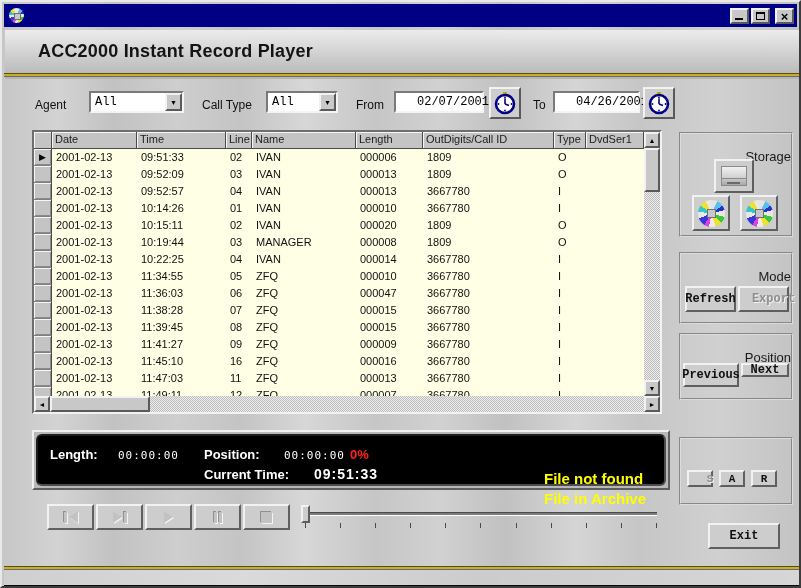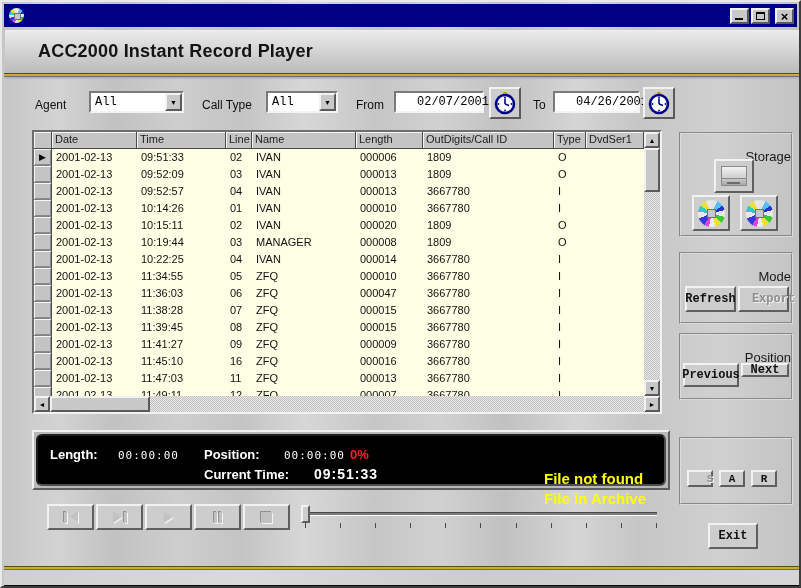--- a/index.html
+++ b/index.html
@@ -109,21 +109,21 @@
   .g-stop { width:11px; height:11px; background:#c2c2c2; box-shadow:1px 1px 0 #f4f4f4,-1px -1px 0 #909090; }
 
   .slider-groove { position:absolute; left:303px; top:510px; width:352px; height:3px; background:#7c7c7c; box-shadow:0 1px 0 #fff, inset 0 1px 0 #4a4a4a; }
   .slider-thumb { position:absolute; left:299px; top:503px; width:9px; height:18px; background:#cdcdcd; border:2px solid; border-color:#f2f2f2 #5f5f5f #5f5f5f #f2f2f2; }
   .slider-ticks { position:absolute; left:303px; top:521px; width:352px; height:5px; display:flex; justify-content:space-between; }
   .slider-ticks i { width:1px; height:5px; background:#4a4a4a; }
 
   
   .single-box { top:435px; height:68px; }
   .sar-btn { width:26px; height:17px; font:bold 11px "Liberation Mono","DejaVu Sans Mono",monospace; top:31px; }
-  .exit-btn { left:706px; top:521px; width:50px; height:26px; }
+  .exit-btn { left:706px; top:521px; width:72px; height:26px; }
   .mode-box { top:230px; height:72px;margin-top:20px; }
   .pos-box { top:331px; height:67px; }
   .storage-box { top:130px; height:105px; }
 </style>
 </head>
 <body>
 
 <div class="window">
 
   <div class="titlebar">

